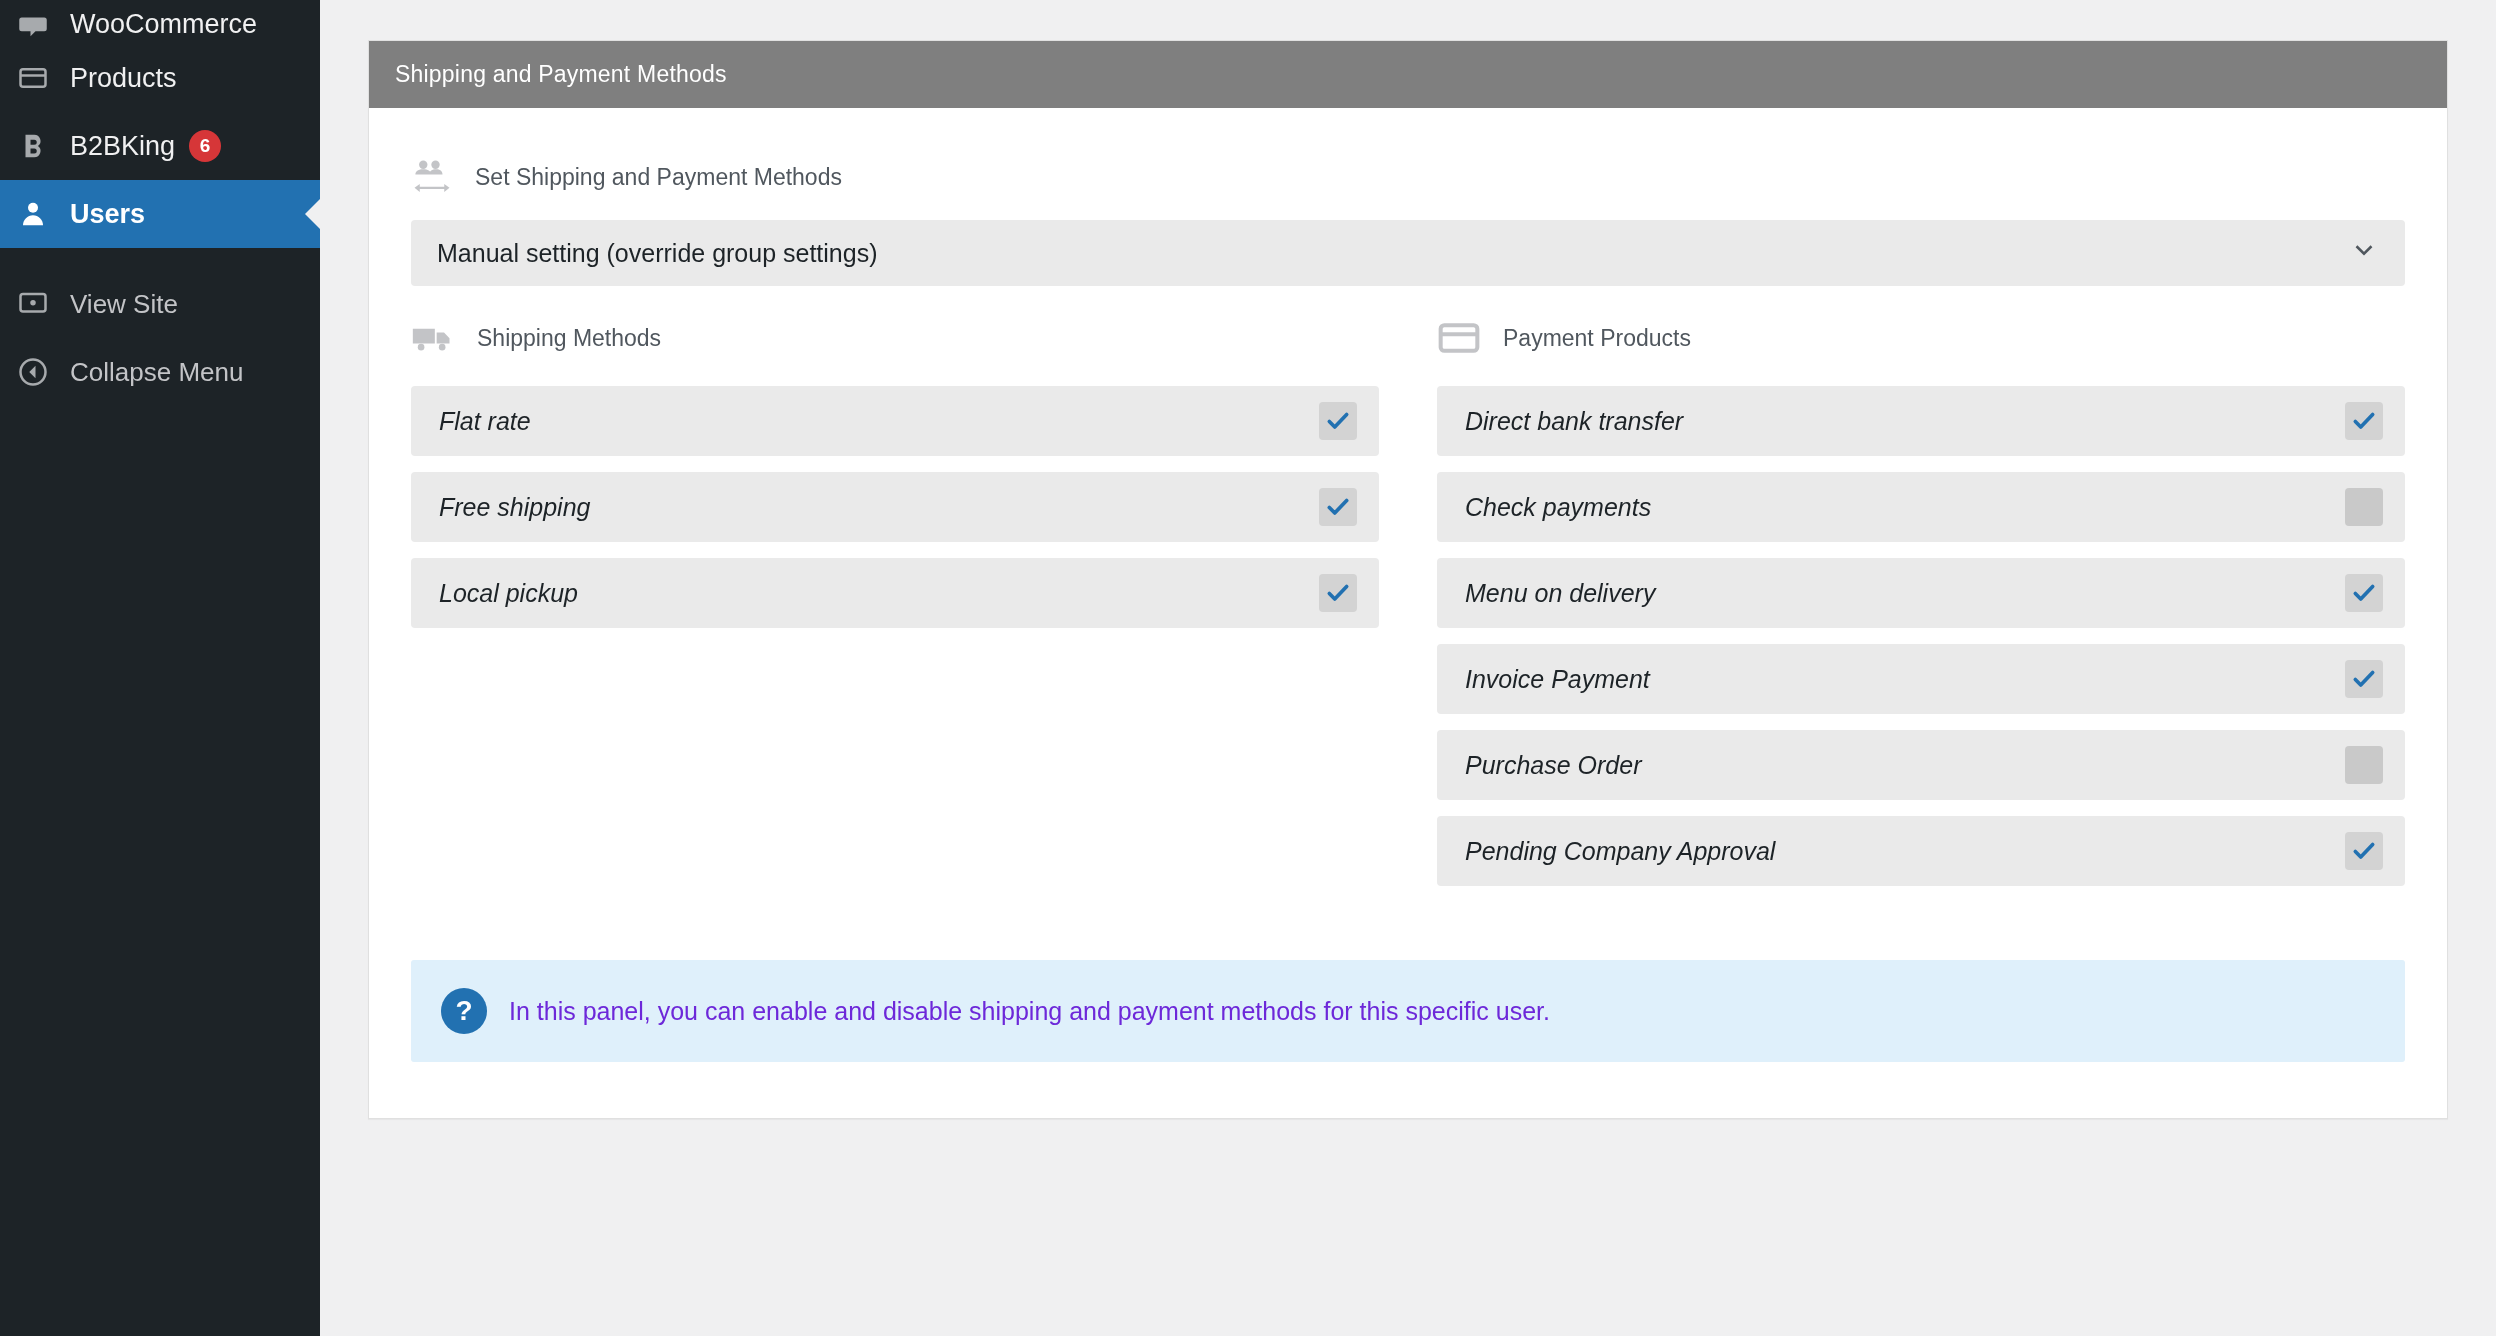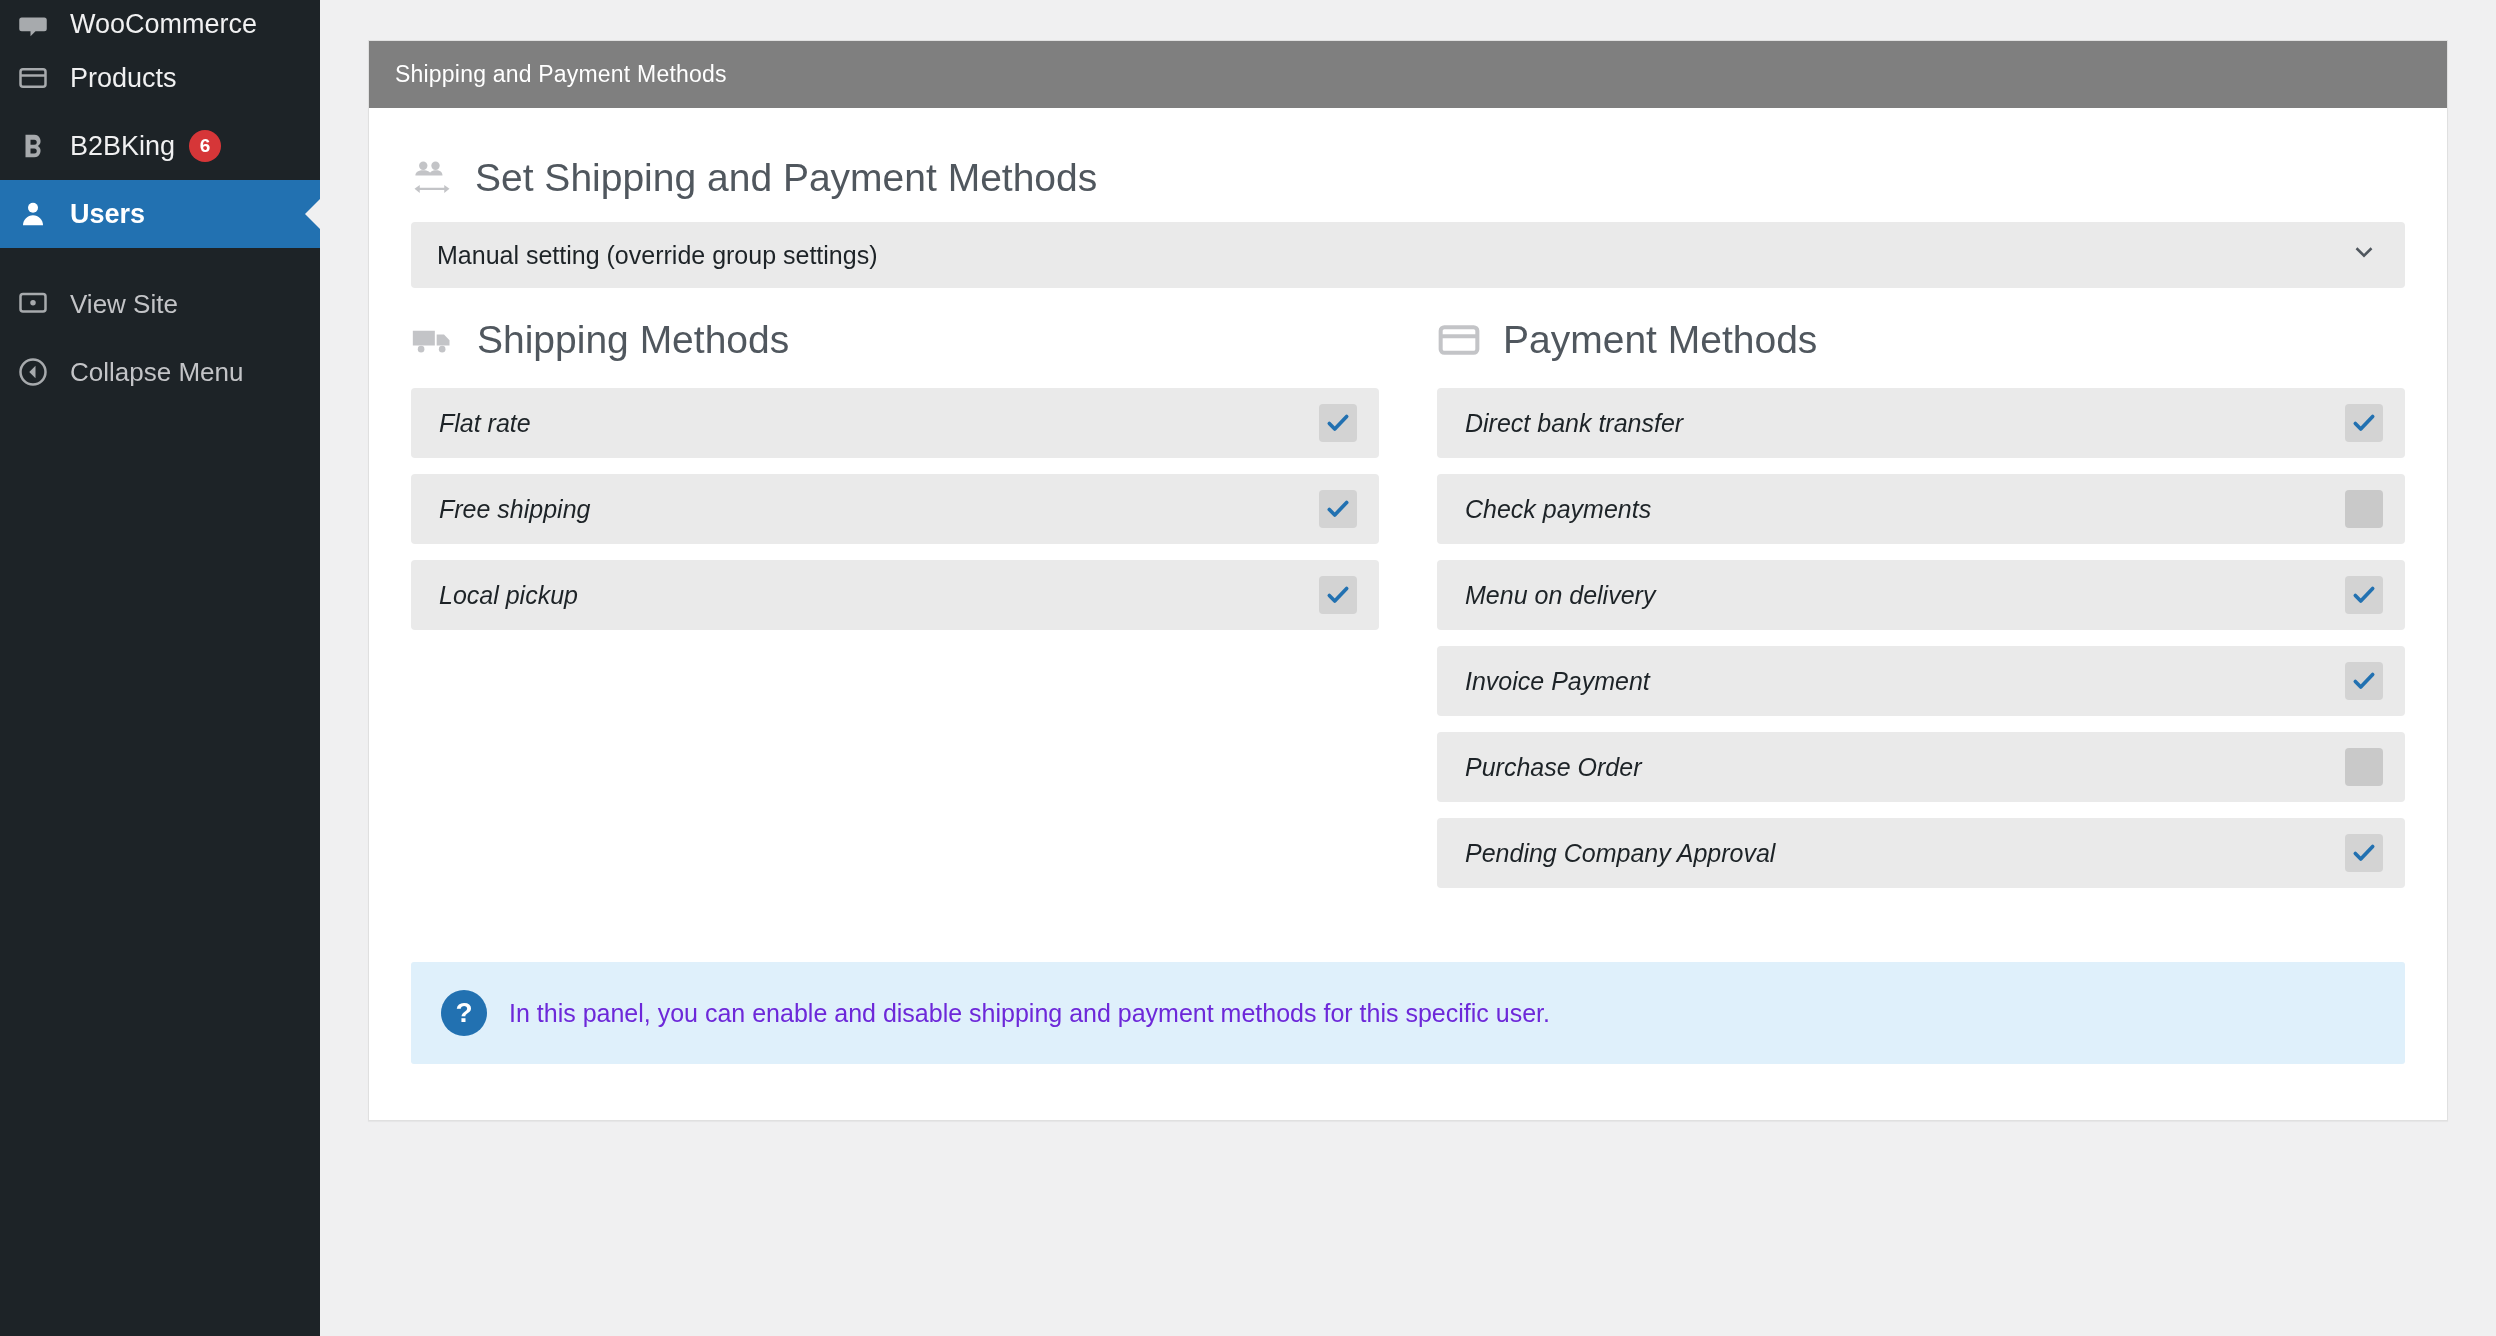--- a/index.html
+++ b/index.html
@@ -99,21 +99,21 @@
   }
   .panel-body {
     padding: 40px 42px 56px 42px;
   }
 
   .section-title {
     display: flex;
     align-items: center;
     gap: 22px;
     color: #50575e;
-    font-size: 39px;
+    font-size: 23px;
     font-weight: normal;
     margin: 8px 0 22px 0;
   }
   .section-title .sec-icon { color: #c3c4c7; display: flex; align-items: center; }
 
   .select-row {
     position: relative;
     background: #eaeaea;
     border-radius: 4px;
     height: 66px;
@@ -329,21 +329,21 @@
           </div>
 
           <div class="col">
             <div class="section-title">
               <span class="sec-icon">
                 <svg width="44" height="44" viewBox="0 0 24 24" fill="none" stroke="currentColor" stroke-width="2.2">
                     <rect x="2" y="5" width="20" height="14" rx="2"></rect>
                     <line x1="2" y1="10" x2="22" y2="10"></line>
                   </svg>
               </span>
-              <span>Payment Methods</span>
+              <span>Payment Products</span>
             </div>
 
             <div class="method-row">
               <span>Direct bank transfer</span>
               <span class="cb checked">
                 <svg class="tick" width="26" height="26" viewBox="0 0 24 24" fill="none" stroke="#2271b1" stroke-width="3.4" stroke-linecap="round" stroke-linejoin="round">
                     <path d="M4 12.5l5 5L20 6"></path>
                   </svg>
               </span>
             </div>

